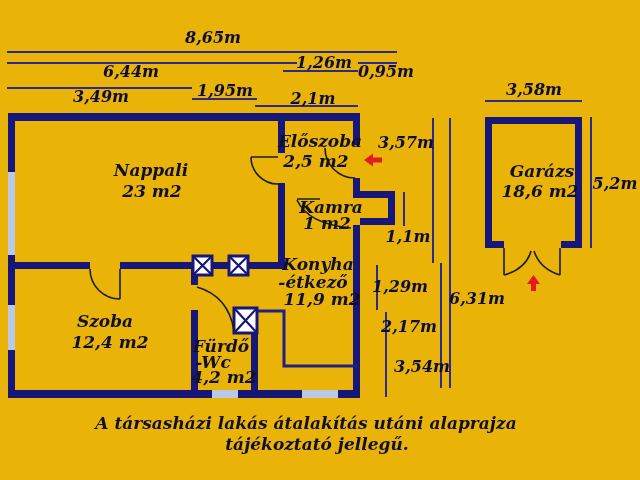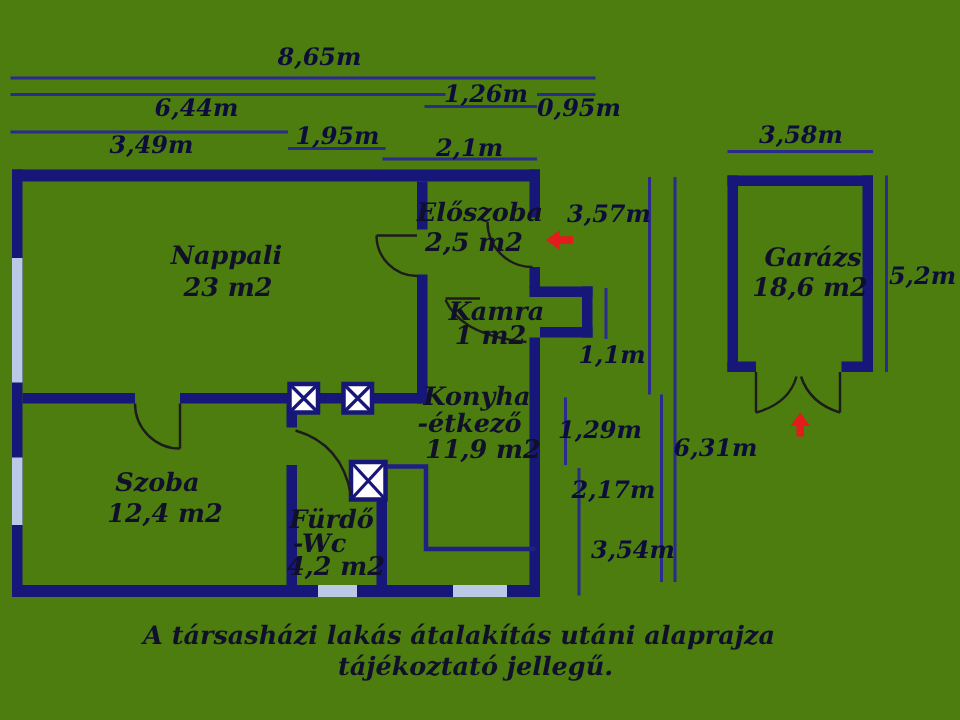--- a/index.html
+++ b/index.html
@@ -1,16 +1,16 @@
 <!DOCTYPE html>
 <html><head>
 <meta charset="utf-8">
 <style>
   html,body{margin:0;padding:0;background:#ffffff;}
-  #stage{position:relative;width:640px;height:480px;background:#4d7c0f;overflow:hidden;
+  #stage{position:relative;width:640px;height:480px;background:#eab308;overflow:hidden;
          font-family:"DejaVu Serif",serif;}
   svg text{font-family:"DejaVu Serif",serif;font-style:italic;font-weight:bold;}
   .wall{fill:#17177a;}
   .win{fill:#b9c9e6;}
   .flue{fill:#ffffff;stroke:#17177a;stroke-width:3;}
   .fx{stroke:#17177a;stroke-width:2.2;fill:none;}
   .door{stroke:#1c1c1c;stroke-width:1.6;fill:none;}
   .counter{stroke:#1f1f85;stroke-width:3;fill:none;}
   .dline{stroke:#2b2b8f;stroke-width:2;}
   .dim{font-size:16px;fill:#0d0d3c;text-anchor:middle;}

